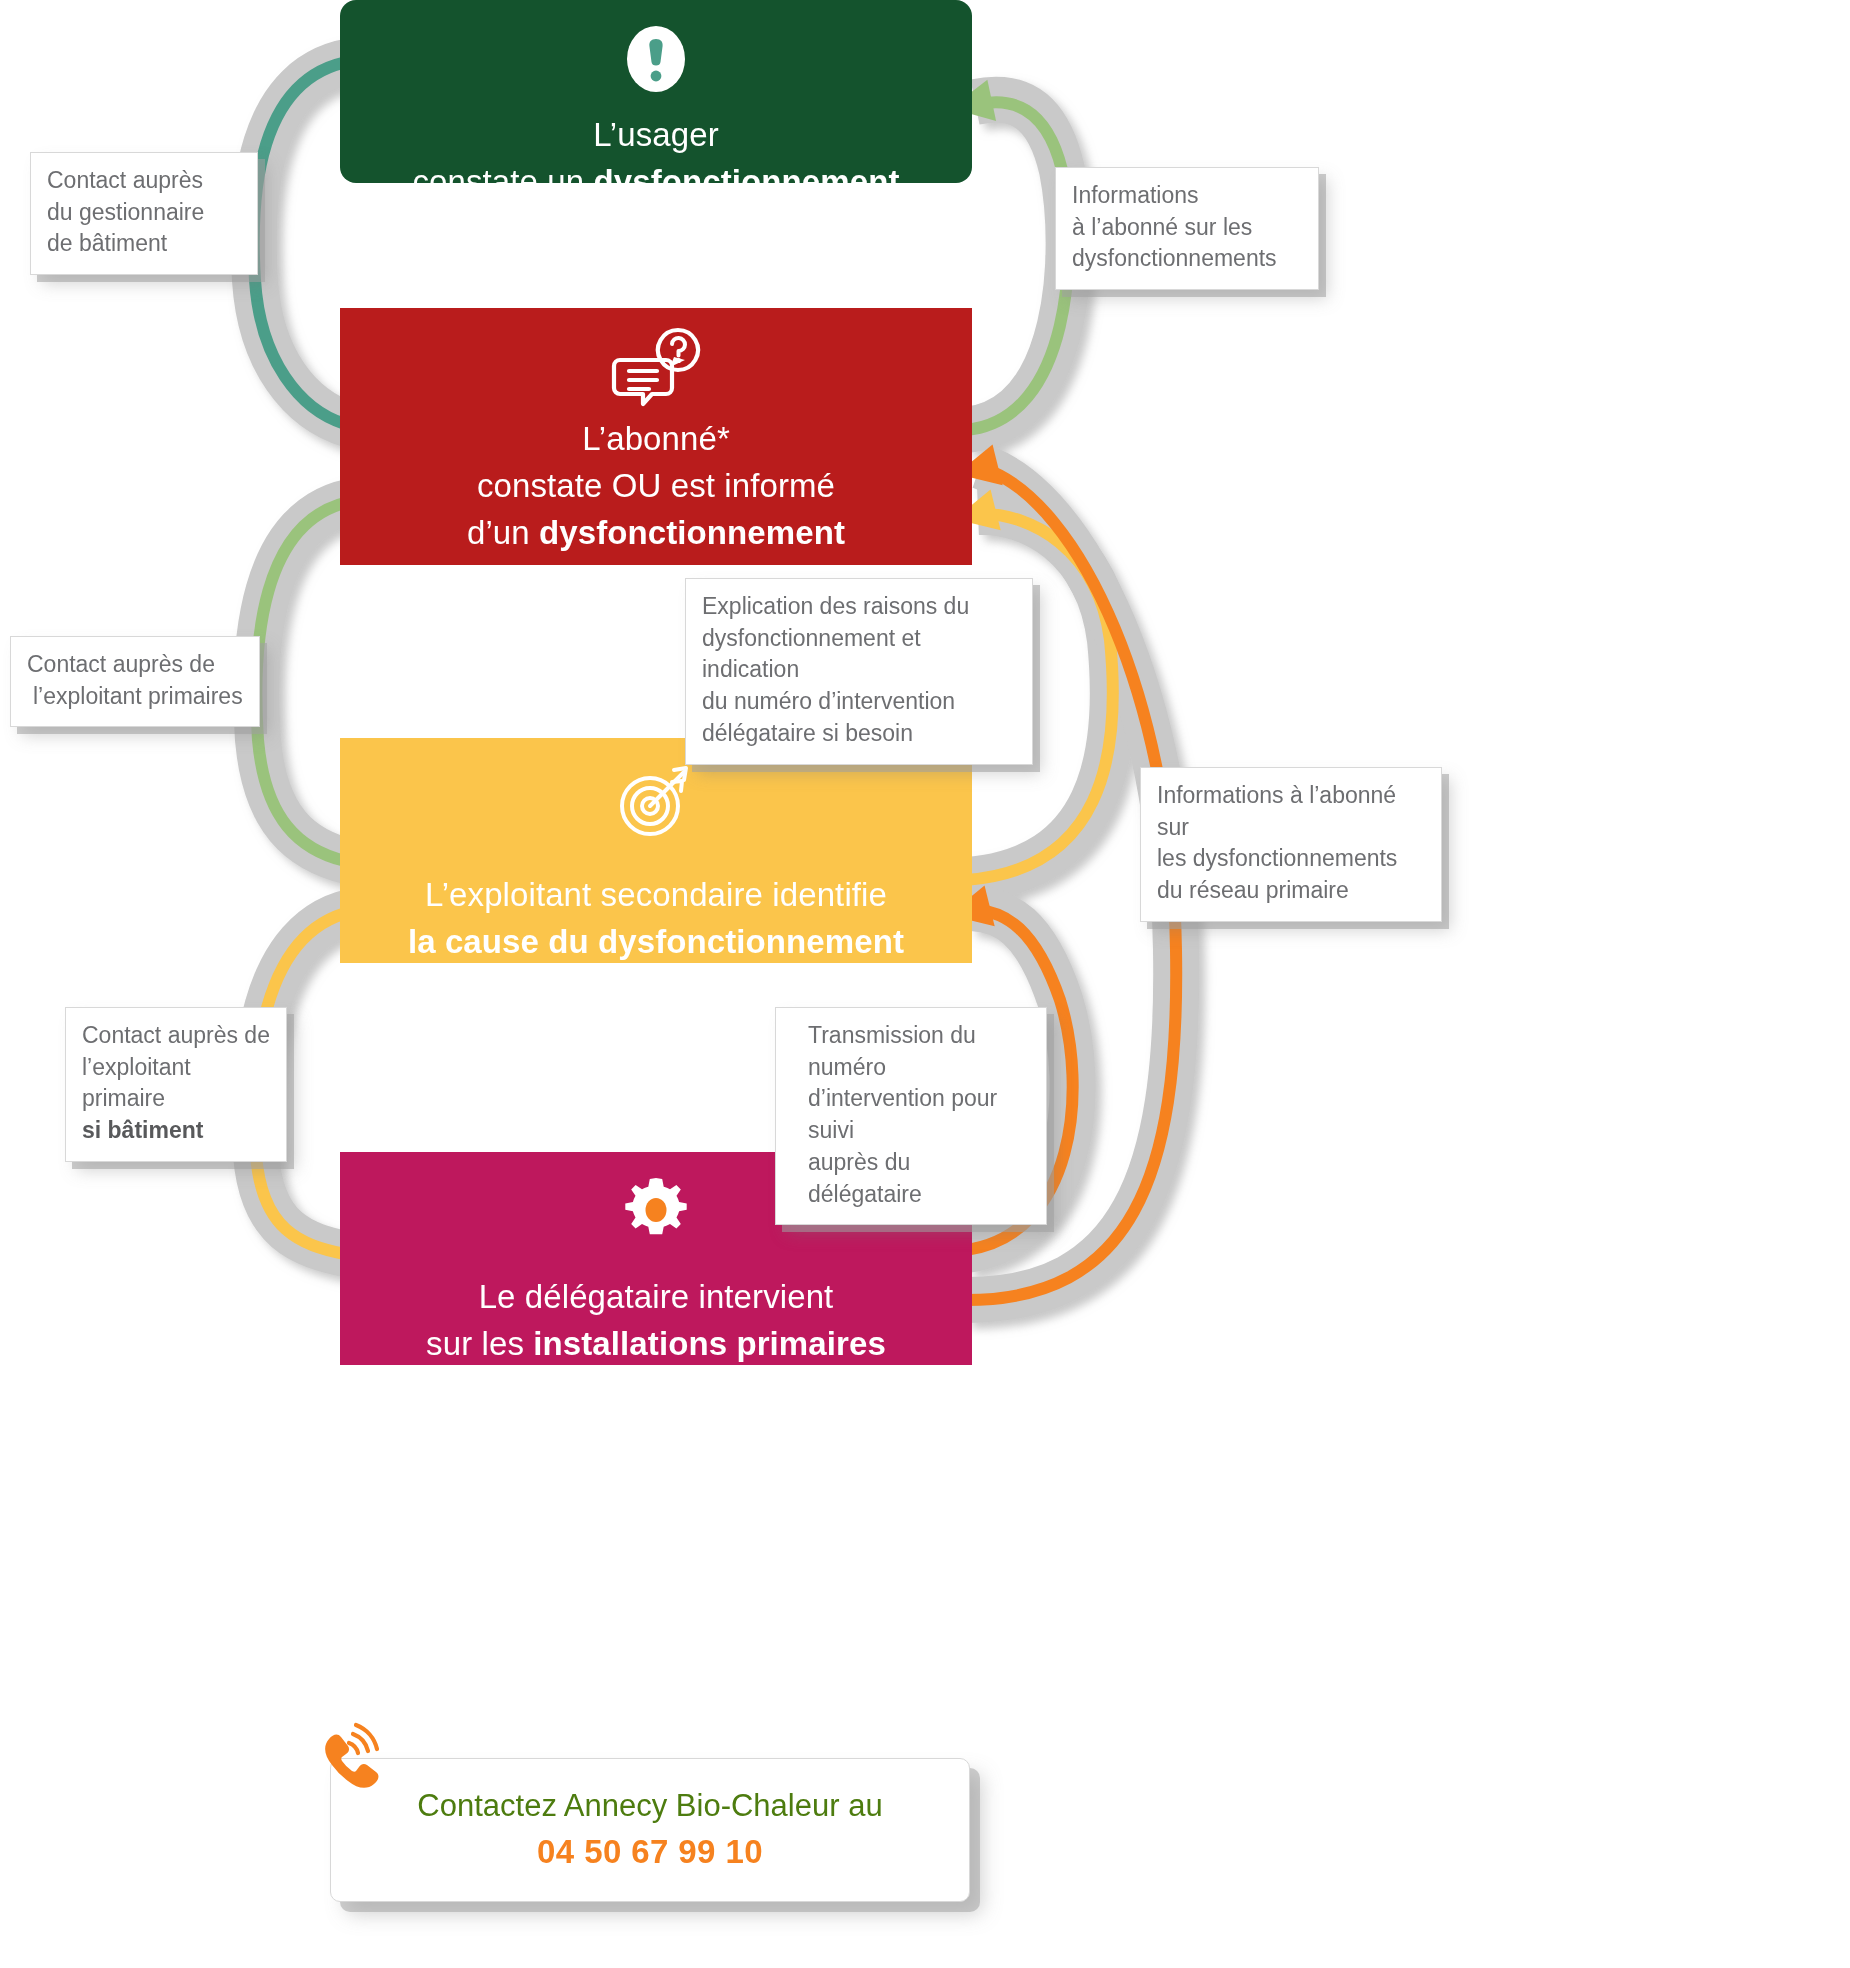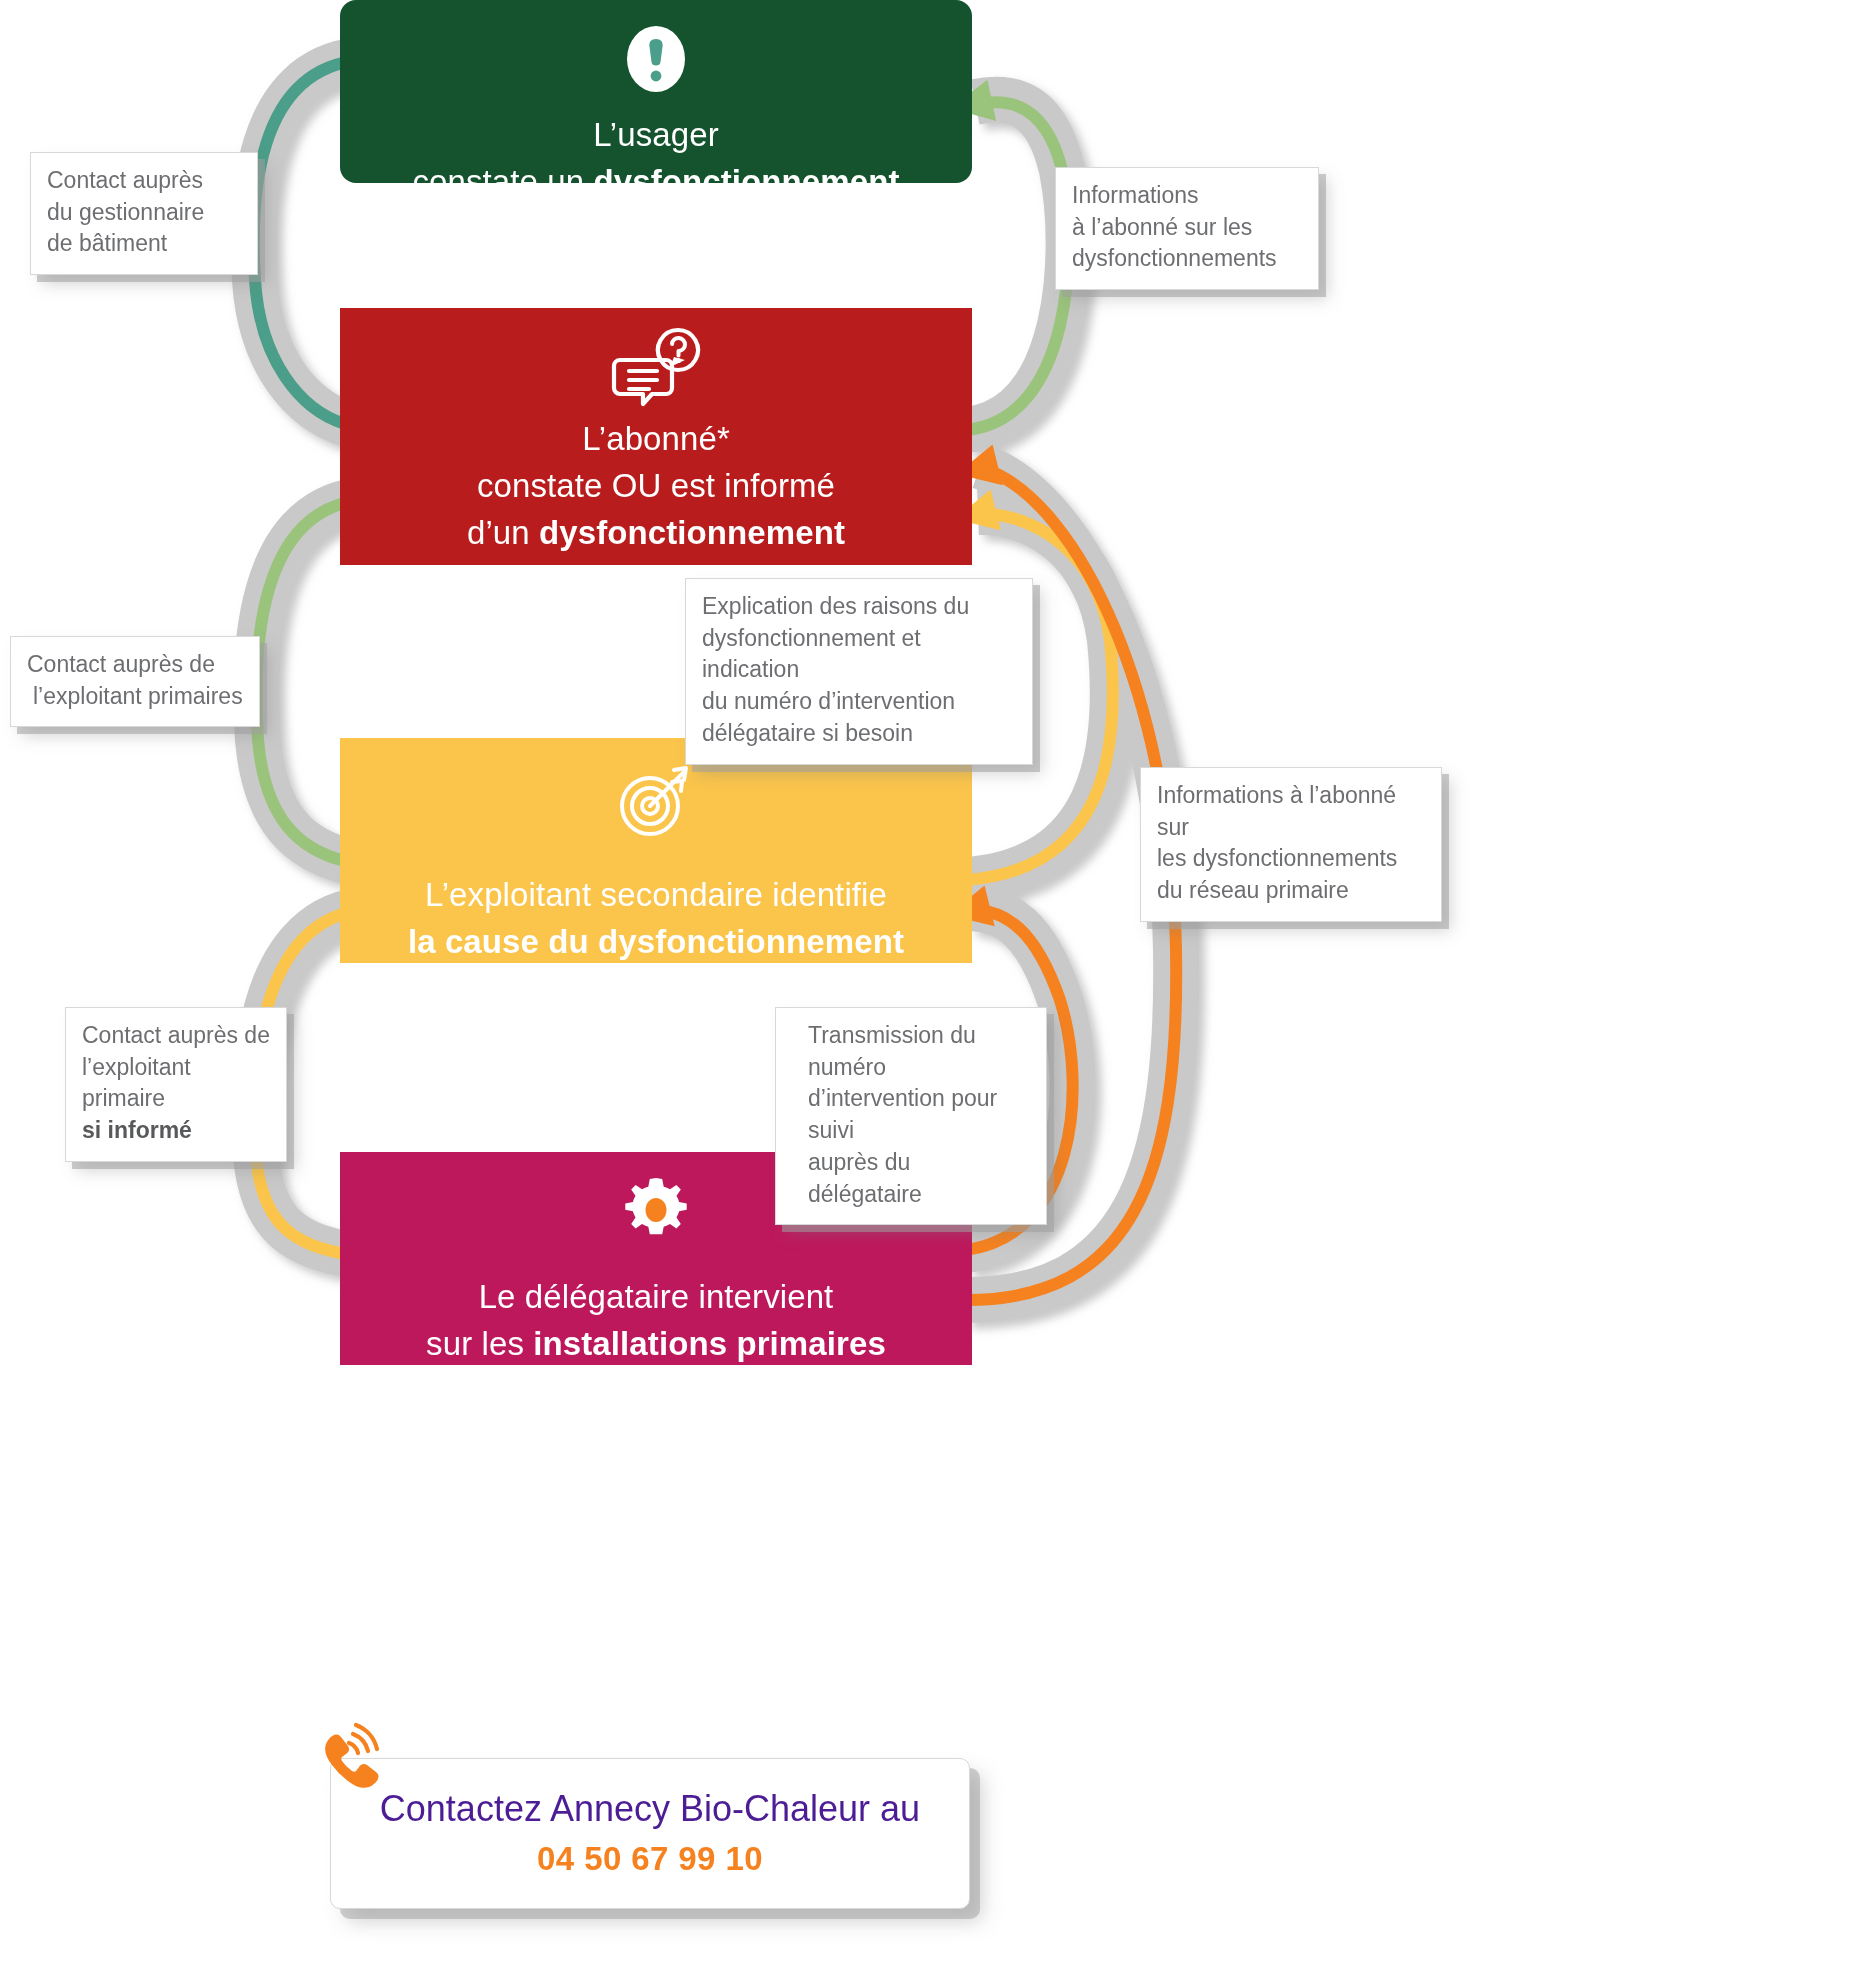--- a/index.html
+++ b/index.html
@@ -92,22 +92,22 @@
     background:#ffffff;
     border:1px solid #d8d8d8;
     border-radius:10px;
     padding:26px 20px 30px 20px;
     text-align:center;
     z-index:9;
     box-shadow:10px 10px 0 0 rgba(160,160,160,.5),
                14px 14px 20px -2px rgba(120,120,120,.35);
   }
   #contact-box .ctext{
-    color:#4c1d95;
-    font-size:36px;
+    color:#4d7c0f;
+    font-size:31px;
     font-weight:400;
     line-height:1.35;
   }
   #contact-box .cphone{
     color:#f6821f;
     font-size:33px;
     font-weight:700;
     margin-top:6px;
     letter-spacing:.4px;
   }
@@ -262,21 +262,21 @@
 
   <div class="note" id="note-infos-primaire">
     <div>Informations à l’abonné sur</div>
     <div>les dysfonctionnements</div>
     <div>du réseau primaire</div>
   </div>
 
   <div class="note" id="note-exploitant-pri">
     <div>Contact auprès de</div>
     <div>l’exploitant primaire</div>
-    <div><b>si informé</b></div>
+    <div><b>si bâtiment</b></div>
   </div>
 
   <div class="note" id="note-transmission">
     <div>Transmission du numéro</div>
     <div>d’intervention pour suivi</div>
     <div>auprès du délégataire</div>
   </div>
 
   <div id="contact-box">
     <span id="phone-icon">

